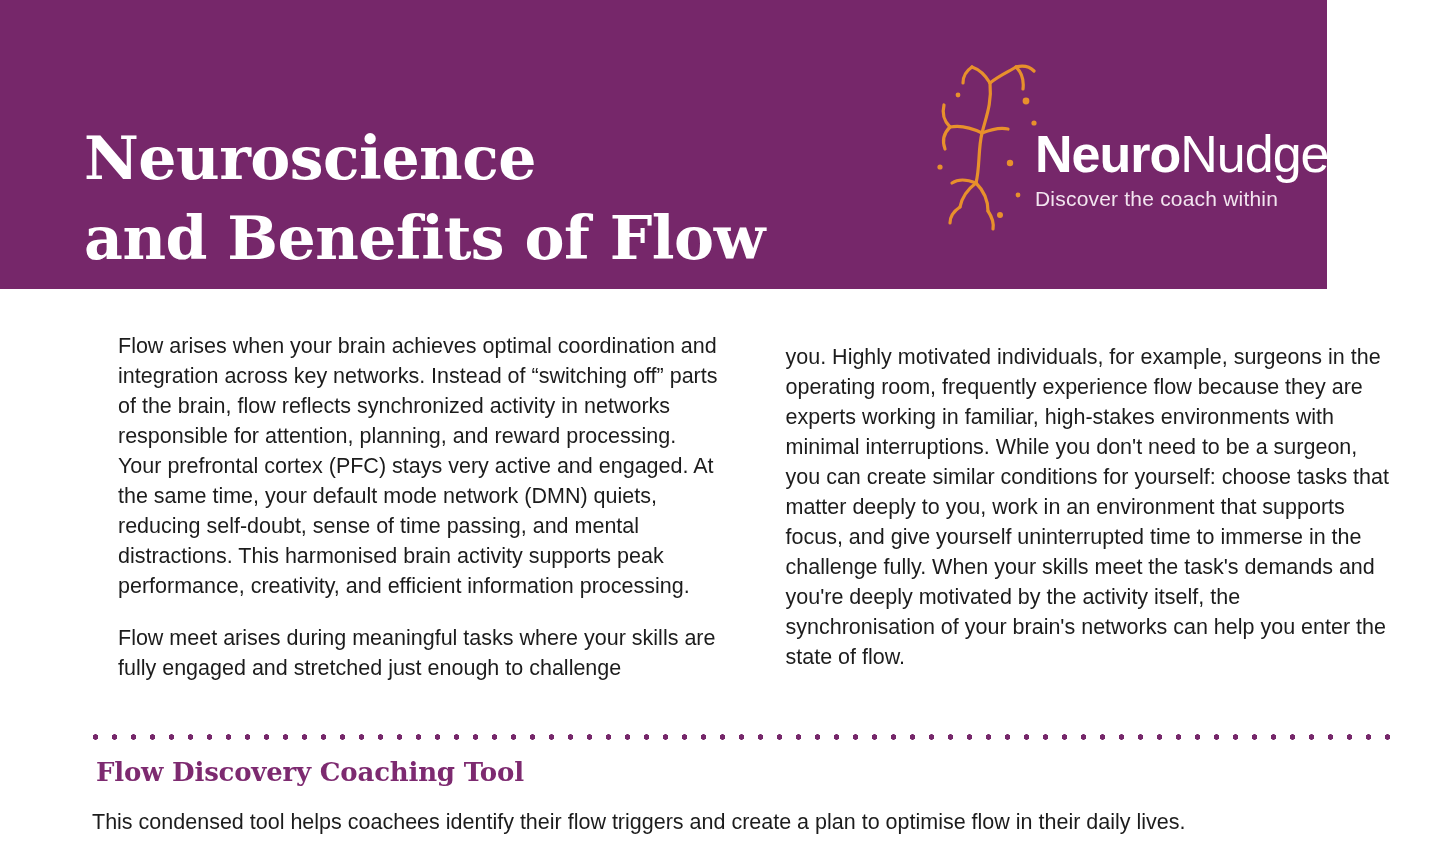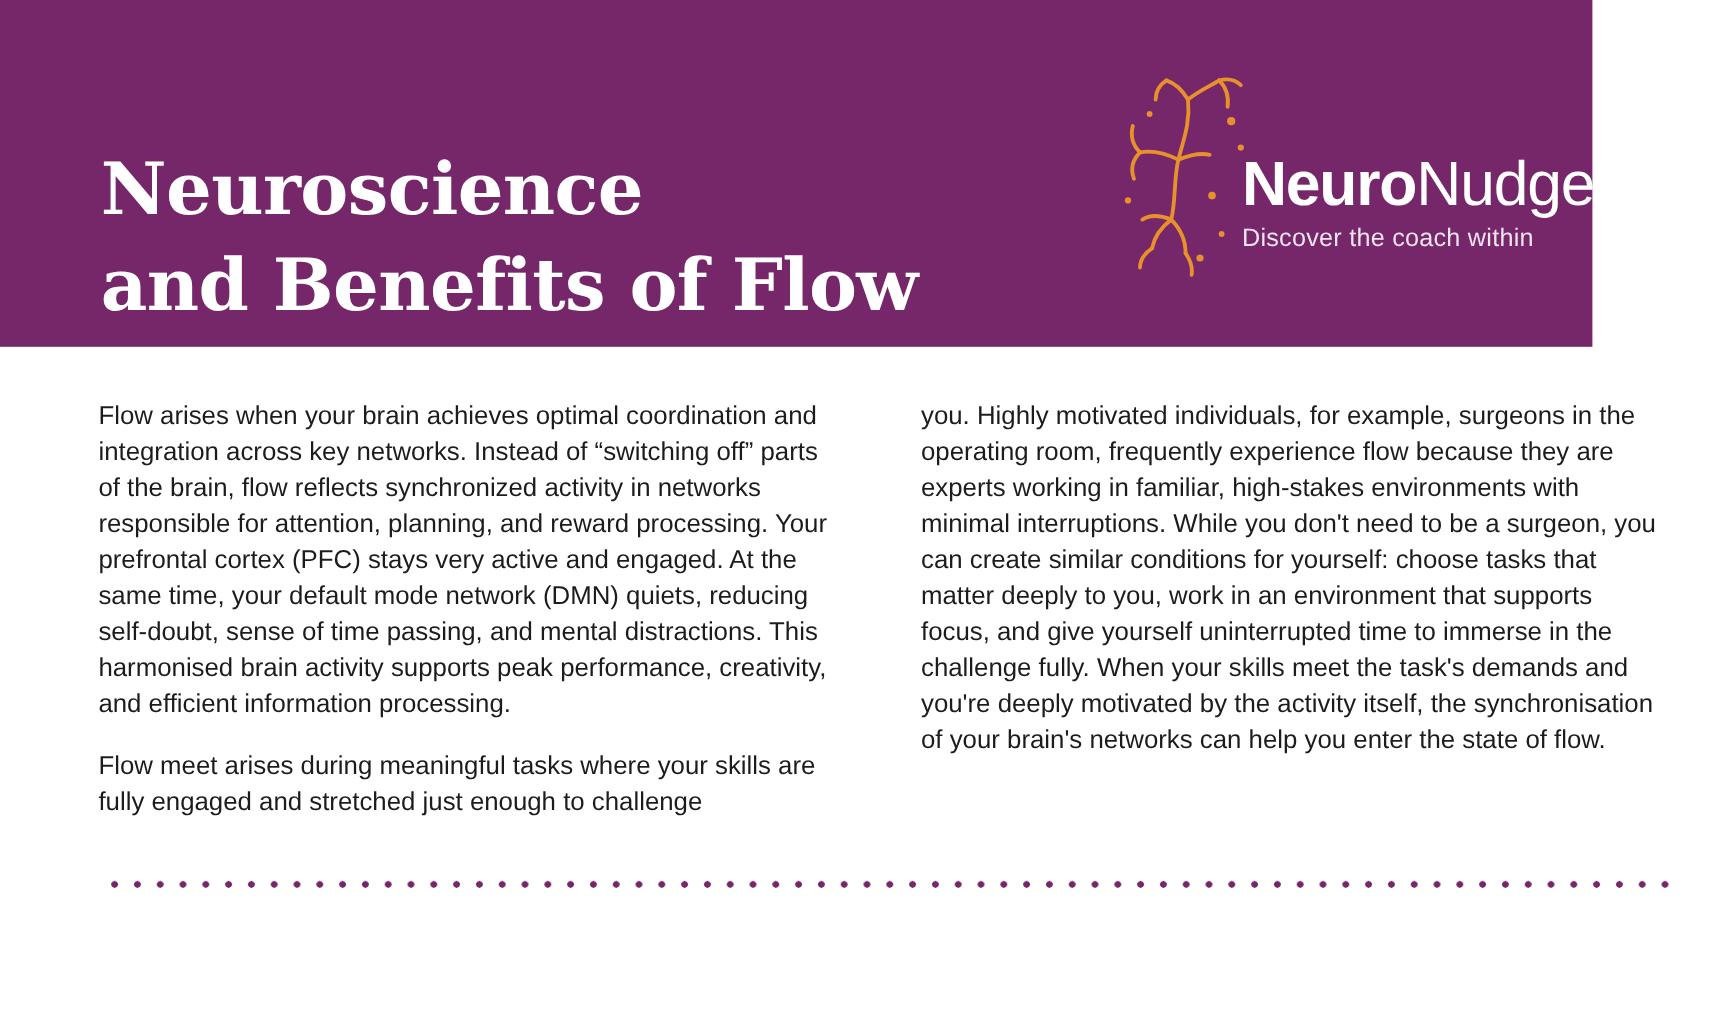--- a/index.html
+++ b/index.html
@@ -87,23 +87,24 @@
 
   
   .body-wrap {
     position: absolute;
     left: 0;
     top: 289px;
     width: 1445px;
   }
   .columns {
     position: relative;
-    padding: 42px 56px 0 82px;
+    padding: 42px 56px 0 118px;
     display: flex;
     gap: 64px;
+    align-items: center;
   }
   .col {
     width: 637px;
   }
   .col p {
     margin: 0 0 22px 0;
     font-family: "Liberation Sans", sans-serif;
     font-size: 21.5px;
     line-height: 30px;
     color: #1c1c1c;
@@ -205,15 +206,19 @@
         <p>Flow arises when your brain achieves optimal coordination and integration across key networks. Instead of “switching off” parts of the brain, flow reflects synchronized activity in networks responsible for attention, planning, and reward processing. Your prefrontal cortex (PFC) stays very active and engaged. At the same time, your default mode network (DMN) quiets, reducing self-doubt, sense of time passing, and mental distractions. This harmonised brain activity supports peak performance, creativity, and efficient information processing.</p>
         <p>Flow meet arises during meaningful tasks where your skills are fully engaged and stretched just enough to challenge</p>
       </div>
       <div class="col">
         <p>you. Highly motivated individuals, for example, surgeons in the operating room, frequently experience flow because they are experts working in familiar, high-stakes environments with minimal interruptions. While you don't need to be a surgeon, you can create similar conditions for yourself: choose tasks that matter deeply to you, work in an environment that supports focus, and give yourself uninterrupted time to immerse in the challenge fully. When your skills meet the task's demands and you're deeply motivated by the activity itself, the synchronisation of your brain's networks can help you enter the state of flow.</p>
       </div>
     </div>
 
     <div class="divider"></div>
 
+    <div class="section">
+      <h2 class="section-title">Flow Discovery Coaching Tool</h2>
+      <p class="section-sub">This condensed tool helps coachees identify their flow triggers and create a plan to optimise flow in their daily lives.</p>
+    </div>
   </div>
 
 </div>
 
 </body></html>

